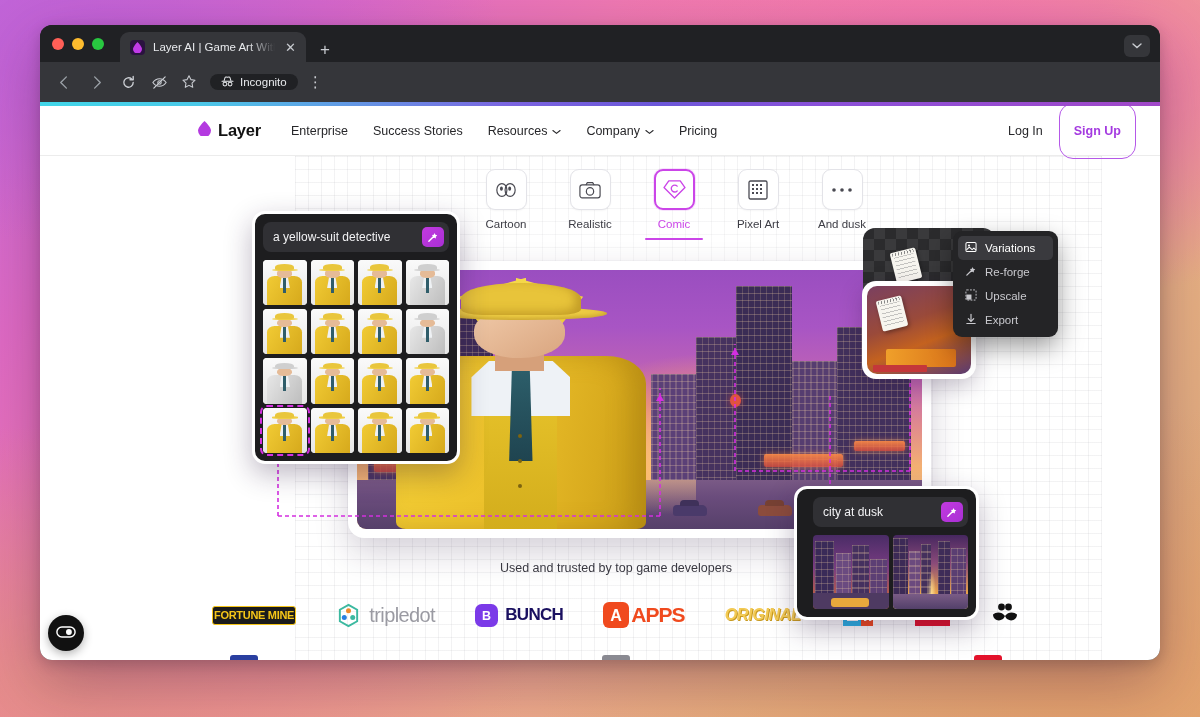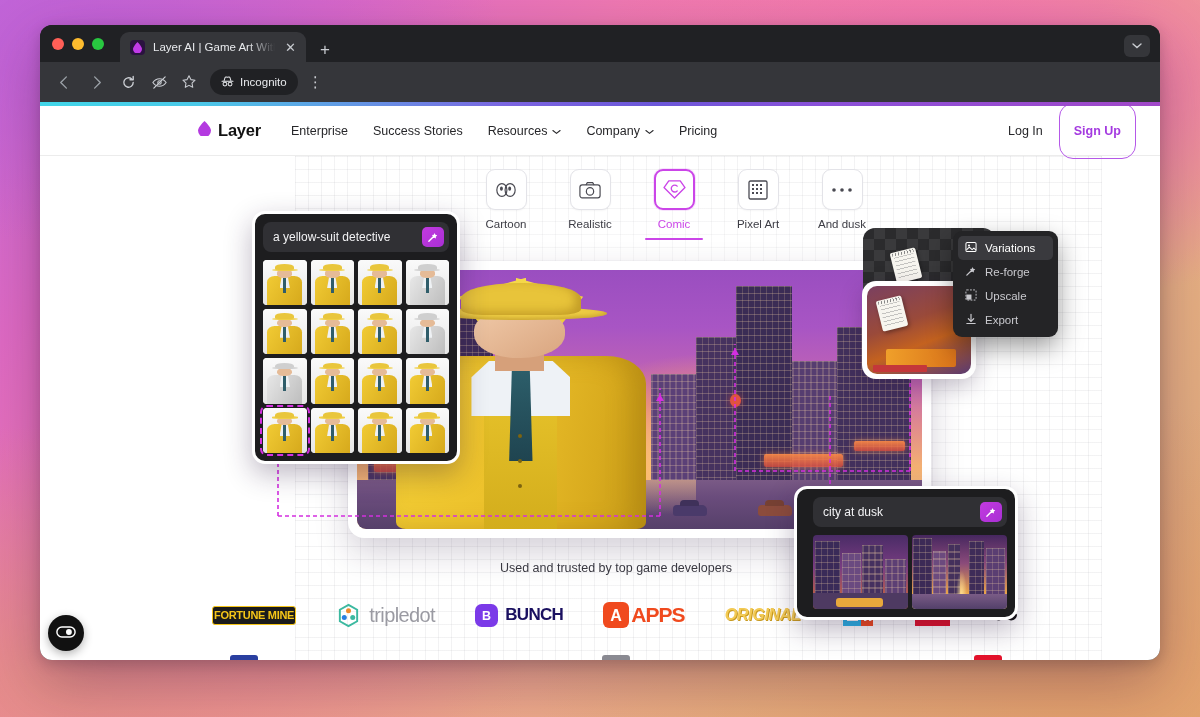--- a/index.html
+++ b/index.html
@@ -89,21 +89,21 @@
     padding: 0 12px; margin: 0 6px;
   }
   .omni-icon {
     width: 16px; height: 16px; border-radius: 50%;
     border: 1.2px solid #9aa0a6; display: flex;
     align-items: center; justify-content: center;
   }
   .omni-url { color: #e8eaed; font-size: 12.5px; }
   .tb-icon { width: 26px; height: 26px; display: flex; align-items: center; justify-content: center; color: #c9ccd1; }
   .incognito {
-    height: 26px; background: #202124; border-radius: 13px;
+    height: 16px; background: #202124; border-radius: 13px;
     display: flex; align-items: center; gap: 6px; padding: 0 11px; margin-left: 4px;
   }
   .incognito span { color: #e8eaed; font-size: 11.5px; }
   .kebab { color: #c9ccd1; font-size: 15px; padding: 0 6px; letter-spacing: 0; }
 
   
   .accent-stripe {
     height: 4px; flex: 0 0 auto;
     background: linear-gradient(90deg, #41d6e8 0%, #4bc9e8 14%, #7b64e0 42%, #6b57d8 55%, #8a50d8 70%, #a148c8 100%);
   }
@@ -299,21 +299,21 @@
   .t-hat { position: absolute; left: 28%; top: 9%; width: 44%; height: 13%; background: #e9c63c; border-radius: 50% 50% 20% 20%; }
   .t-brim { position: absolute; left: 20%; top: 19%; width: 60%; height: 5%; background: #f0cf45; border-radius: 50%; }
   .t-face { position: absolute; left: 33%; top: 21%; width: 34%; height: 18%; background: #e5bb97; border-radius: 45%; }
   .t-body { position: absolute; left: 10%; top: 36%; width: 80%; height: 64%; background: linear-gradient(120deg,#f1cb34,#d6a91c); border-radius: 22% 22% 0 0; }
   .t-shirt { position: absolute; left: 38%; top: 37%; width: 24%; height: 26%; background: #eef1f4; clip-path: polygon(20% 0,80% 0,100% 100%,0 100%); }
   .t-tie { position: absolute; left: 46%; top: 39%; width: 8%; height: 34%; background: #2f5d6a; }
   .t-gray .t-hat, .t-gray .t-brim { background: #cfcfcf; }
   .t-gray .t-body { background: linear-gradient(120deg,#e7e7e7,#bdbdbd); }
 
   
-  .p-city { left: 604px; top: 330px; width: 224px; z-index: 32; padding-left: 16px; }
+  .p-city { left: 604px; top: 330px; width: 185px; z-index: 32; padding-left: 16px; }
   .citygrid { display: grid; grid-template-columns: 1fr 1fr; gap: 4px; }
   .cityimg { height: 74px; border-radius: 4px; overflow: hidden; position: relative; }
 
   
   .ctxmenu {
     position: absolute; left: 763px; top: 75px; width: 105px;
     background: #242426; border-radius: 9px; padding: 5px;
     box-shadow: 0 10px 26px rgba(0,0,0,.4); z-index: 34;
   }
   .ctxitem {

